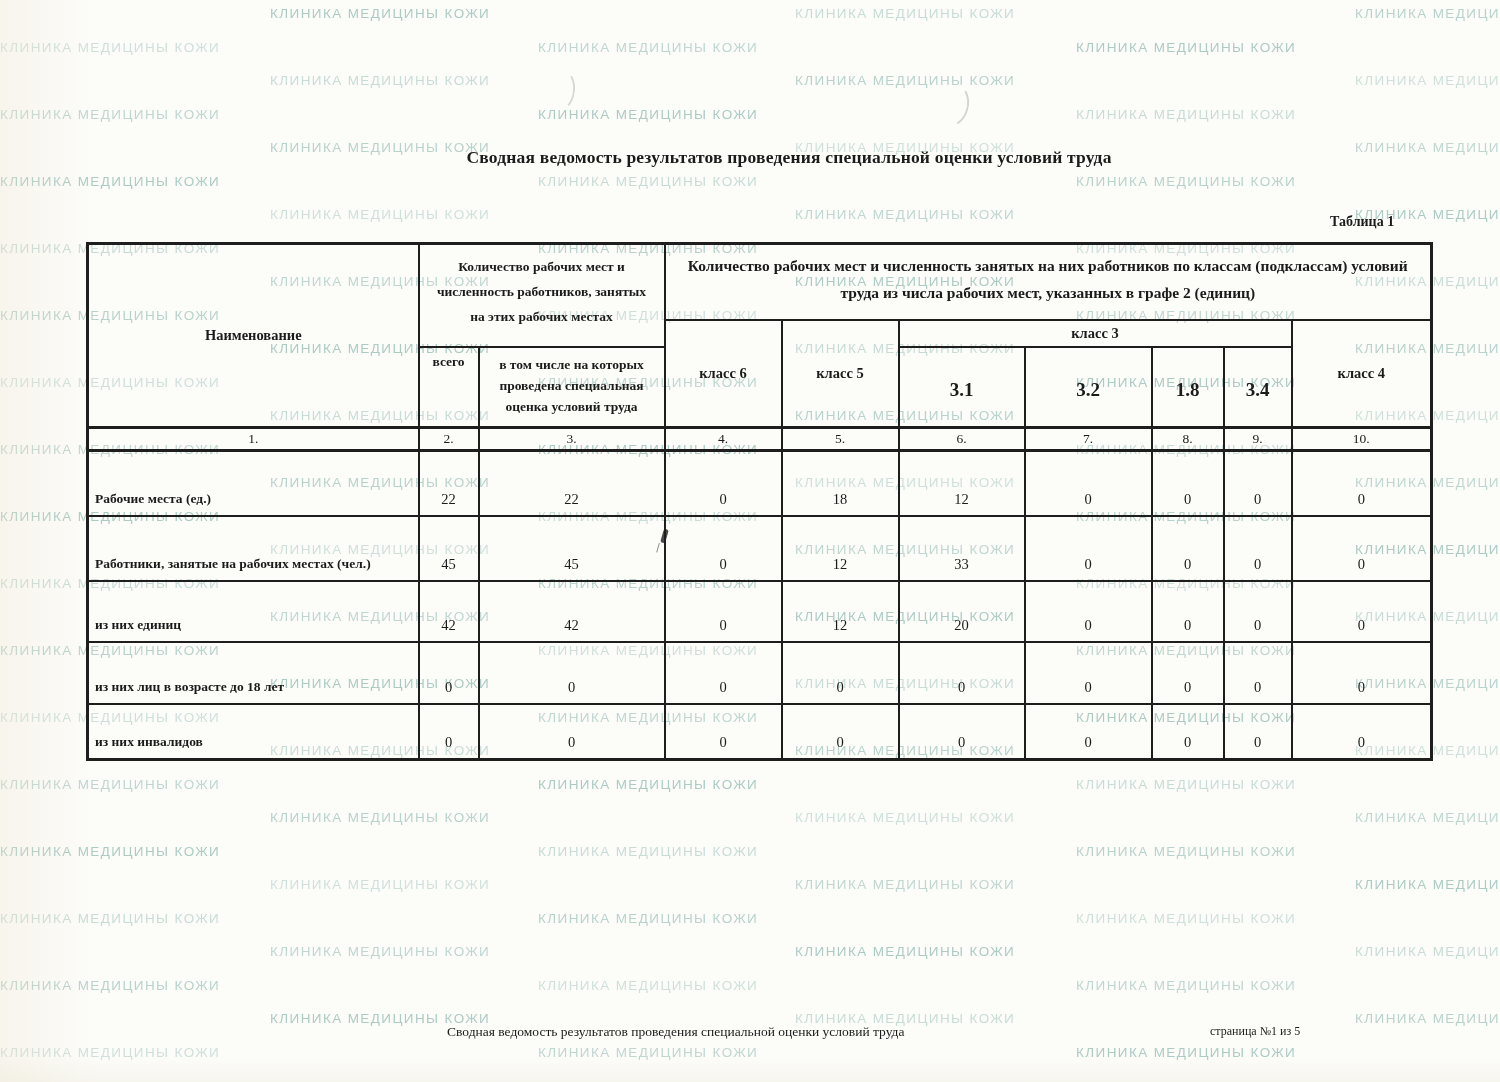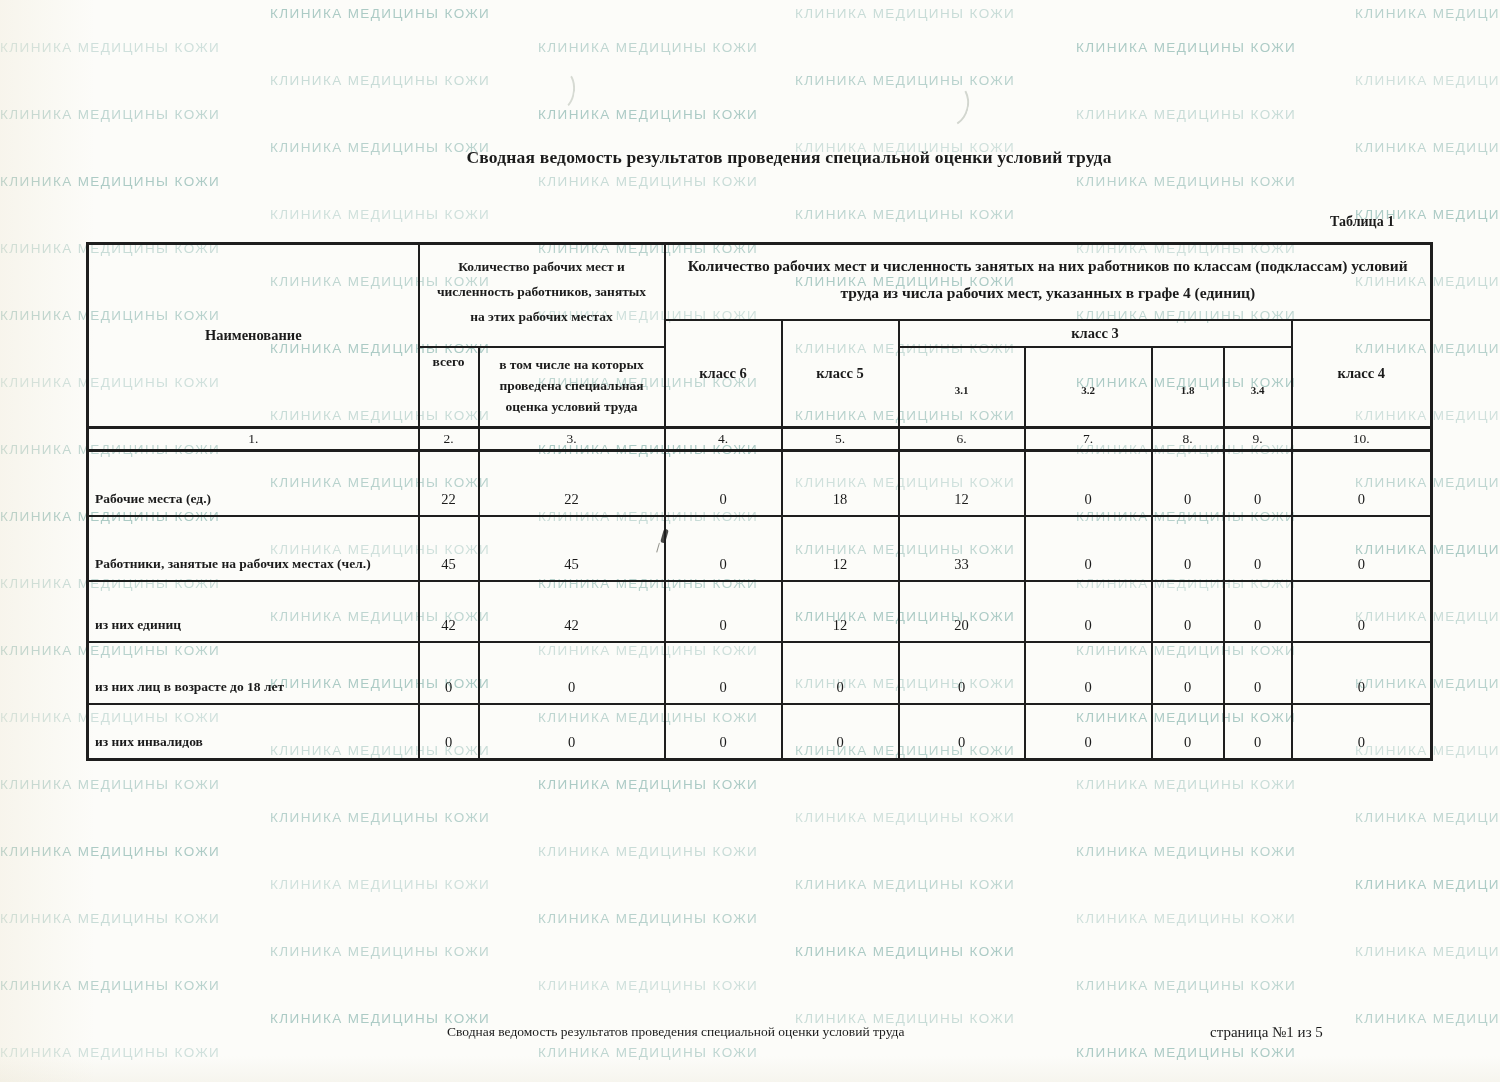--- a/index.html
+++ b/index.html
@@ -45,33 +45,33 @@
     border:3px solid #1e1e1e; }
   .main-table td { border:2px solid #1e1e1e; overflow:hidden; }
   .h { font-weight:bold; text-align:center; font-size:13.5px; }
   .name-col { vertical-align:middle; font-size:14.5px; }
   .count-group { vertical-align:top; padding:9px 16px 0 16px; line-height:25px; font-size:13.5px; }
   .class-group { vertical-align:top; padding:7px 10px 0 10px; line-height:27px; font-size:15.5px; }
   .cls { vertical-align:middle; font-size:14.5px; }
   .cls3 { vertical-align:middle; font-size:14.5px; }
   .vsego { vertical-align:top; padding-top:6px; font-size:13.5px; }
   .vtom { vertical-align:top; padding:6px 10px 0 10px; line-height:21px; font-size:13.5px; }
-  .sub { vertical-align:middle; font-size:11px; padding-top:8px; }
+  .sub { vertical-align:middle; font-size:19px; padding-top:8px; }
   tr.r1 { height:76px; } tr.r2 { height:27px; } tr.r3 { height:81px; }
   tr.nums { height:23px; }
   tr.nums td { border-top-width:3px; border-bottom-width:3px;
     text-align:center; vertical-align:middle; font-size:13.5px; }
   tr.d1 { height:65px; } tr.d2 { height:65px; } tr.d3 { height:61px; }
   tr.d4 { height:62px; } tr.d5 { height:56px; }
   td.label { font-weight:bold; font-size:13.5px; text-align:left;
     vertical-align:bottom; padding:0 4px 7px 6px; line-height:18px; }
   td.val { text-align:center; vertical-align:bottom; padding-bottom:7px; font-size:14.5px; }
   
   .f-left  { position:absolute; left:447px; top:1024px; font-size:13.5px; }
-  .f-right { position:absolute; left:1210px; top:1024px; font-size:15px; }
+  .f-right { position:absolute; left:1210px; top:1024px; font-size:12px; }
 </style>
 </head>
 <body>
 
 <div class="page" style="--watermark: #9fc3bd; --ink: #1b1b1b; --paper: #fcfcf9;">
 
   <div class="wm-layer">
       <span style="left: 270px; top: 6px; opacity: 0.85;">КЛИНИКА МЕДИЦИНЫ КОЖИ</span>
       <span style="left: 795px; top: 6px; opacity: 0.55;">КЛИНИКА МЕДИЦИНЫ КОЖИ</span>
       <span style="left: 1355px; top: 6px; opacity: 0.72;">КЛИНИКА МЕДИЦИНЫ КОЖИ</span>
@@ -189,21 +189,21 @@
         <col style="width:126px">
       <col style="width:127px">
         <col style="width:72px">
         <col style="width:68px">
       <col style="width:140px">
     </colgroup>
     <tbody>
       <tr class="r1">
         <td class="h name-col" rowspan="3">Наименование</td>
         <td class="h count-group" colspan="2" rowspan="2">Количество рабочих мест и численность работников, занятых на этих рабочих местах</td>
-        <td class="h class-group" colspan="7">Количество рабочих мест и численность занятых на них работников по классам (подклассам) условий труда из числа рабочих мест, указанных в графе 4 (единиц)</td>
+        <td class="h class-group" colspan="7">Количество рабочих мест и численность занятых на них работников по классам (подклассам) условий труда из числа рабочих мест, указанных в графе 2 (единиц)</td>
       </tr>
       <tr class="r2">
         <td class="h cls" rowspan="2">класс 6</td>
         <td class="h cls" rowspan="2">класс 5</td>
         <td class="h cls3" colspan="4">класс 3</td>
         <td class="h cls" rowspan="2">класс 4</td>
       </tr>
       <tr class="r3">
         <td class="h vsego">всего</td>
         <td class="h vtom">в том числе на которых проведена специальная оценка условий труда</td>

